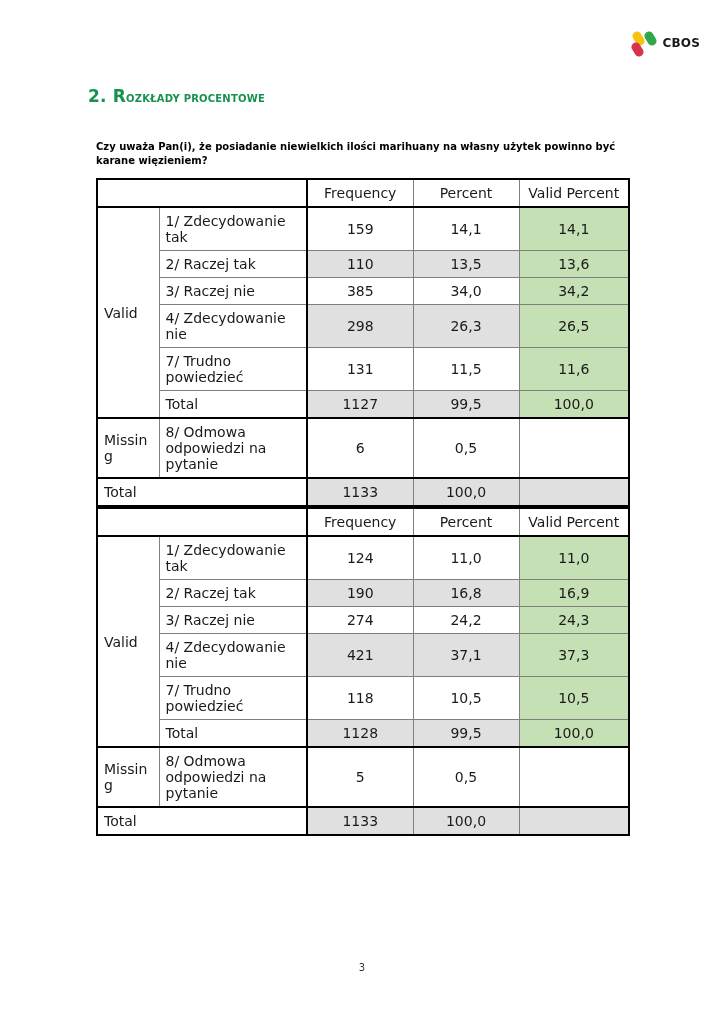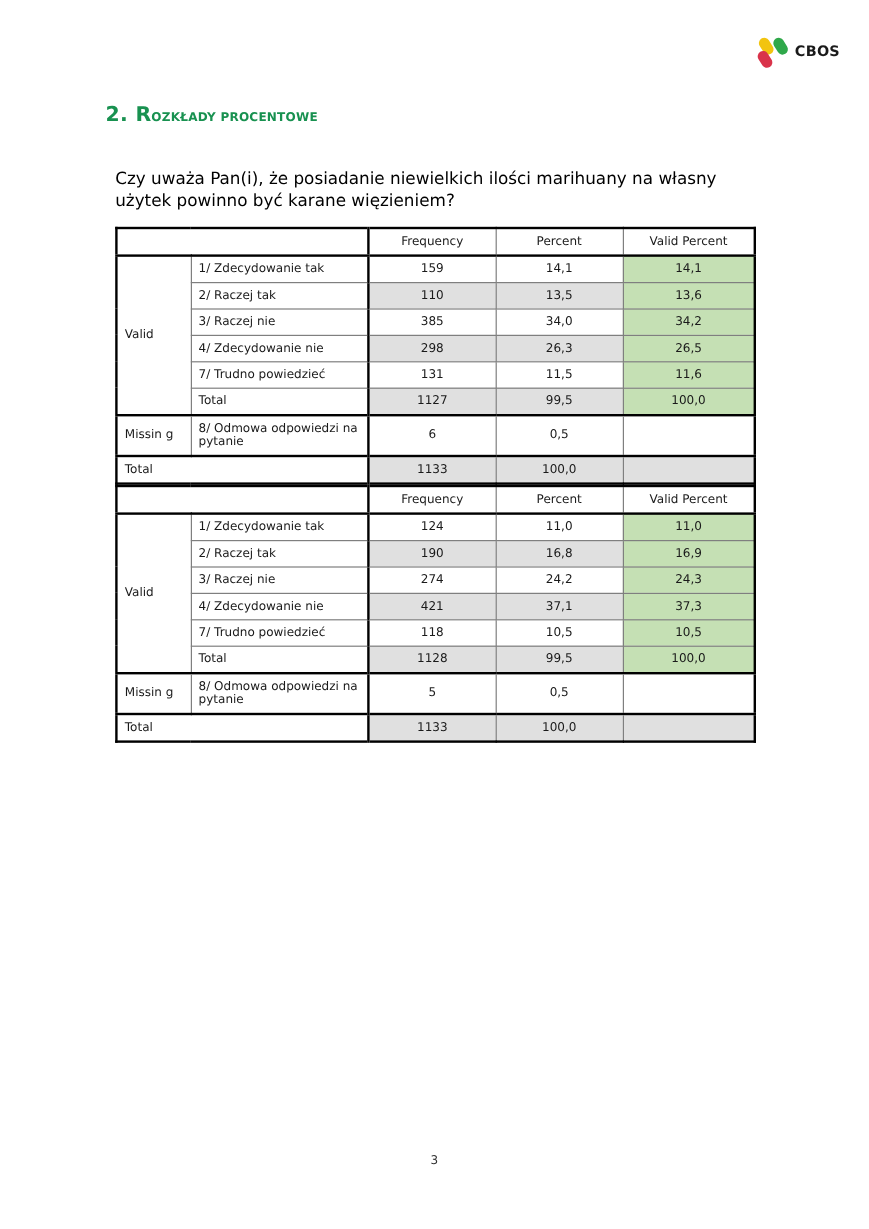--- a/index.html
+++ b/index.html
@@ -66,37 +66,37 @@
 
   
   .content {
     position: absolute;
     left: 96px;
     top: 140px;
     width: 532px;
   }
 
   .question {
-    font-size: 14px;
-    font-weight: normal;
+    font-size: 10px;
+    font-weight: bold;
     color: #000000;
     line-height: 1.35;
     margin-bottom: 11px;
   }
   .question.justified {
     text-align: justify;
     text-align-last: left;
   }
 
   
   table.freq {
     border-collapse: collapse;
     width: 532px;
     table-layout: fixed;
-    font-size: 10px;
+    font-size: 14px;
     color: #1a1a1a;
   }
   table.freq td, table.freq th {
     border: 1px solid #7f7f7f;
     padding: 5px 6px;
     font-weight: normal;
     vertical-align: middle;
     background: #ffffff;
   }
   

